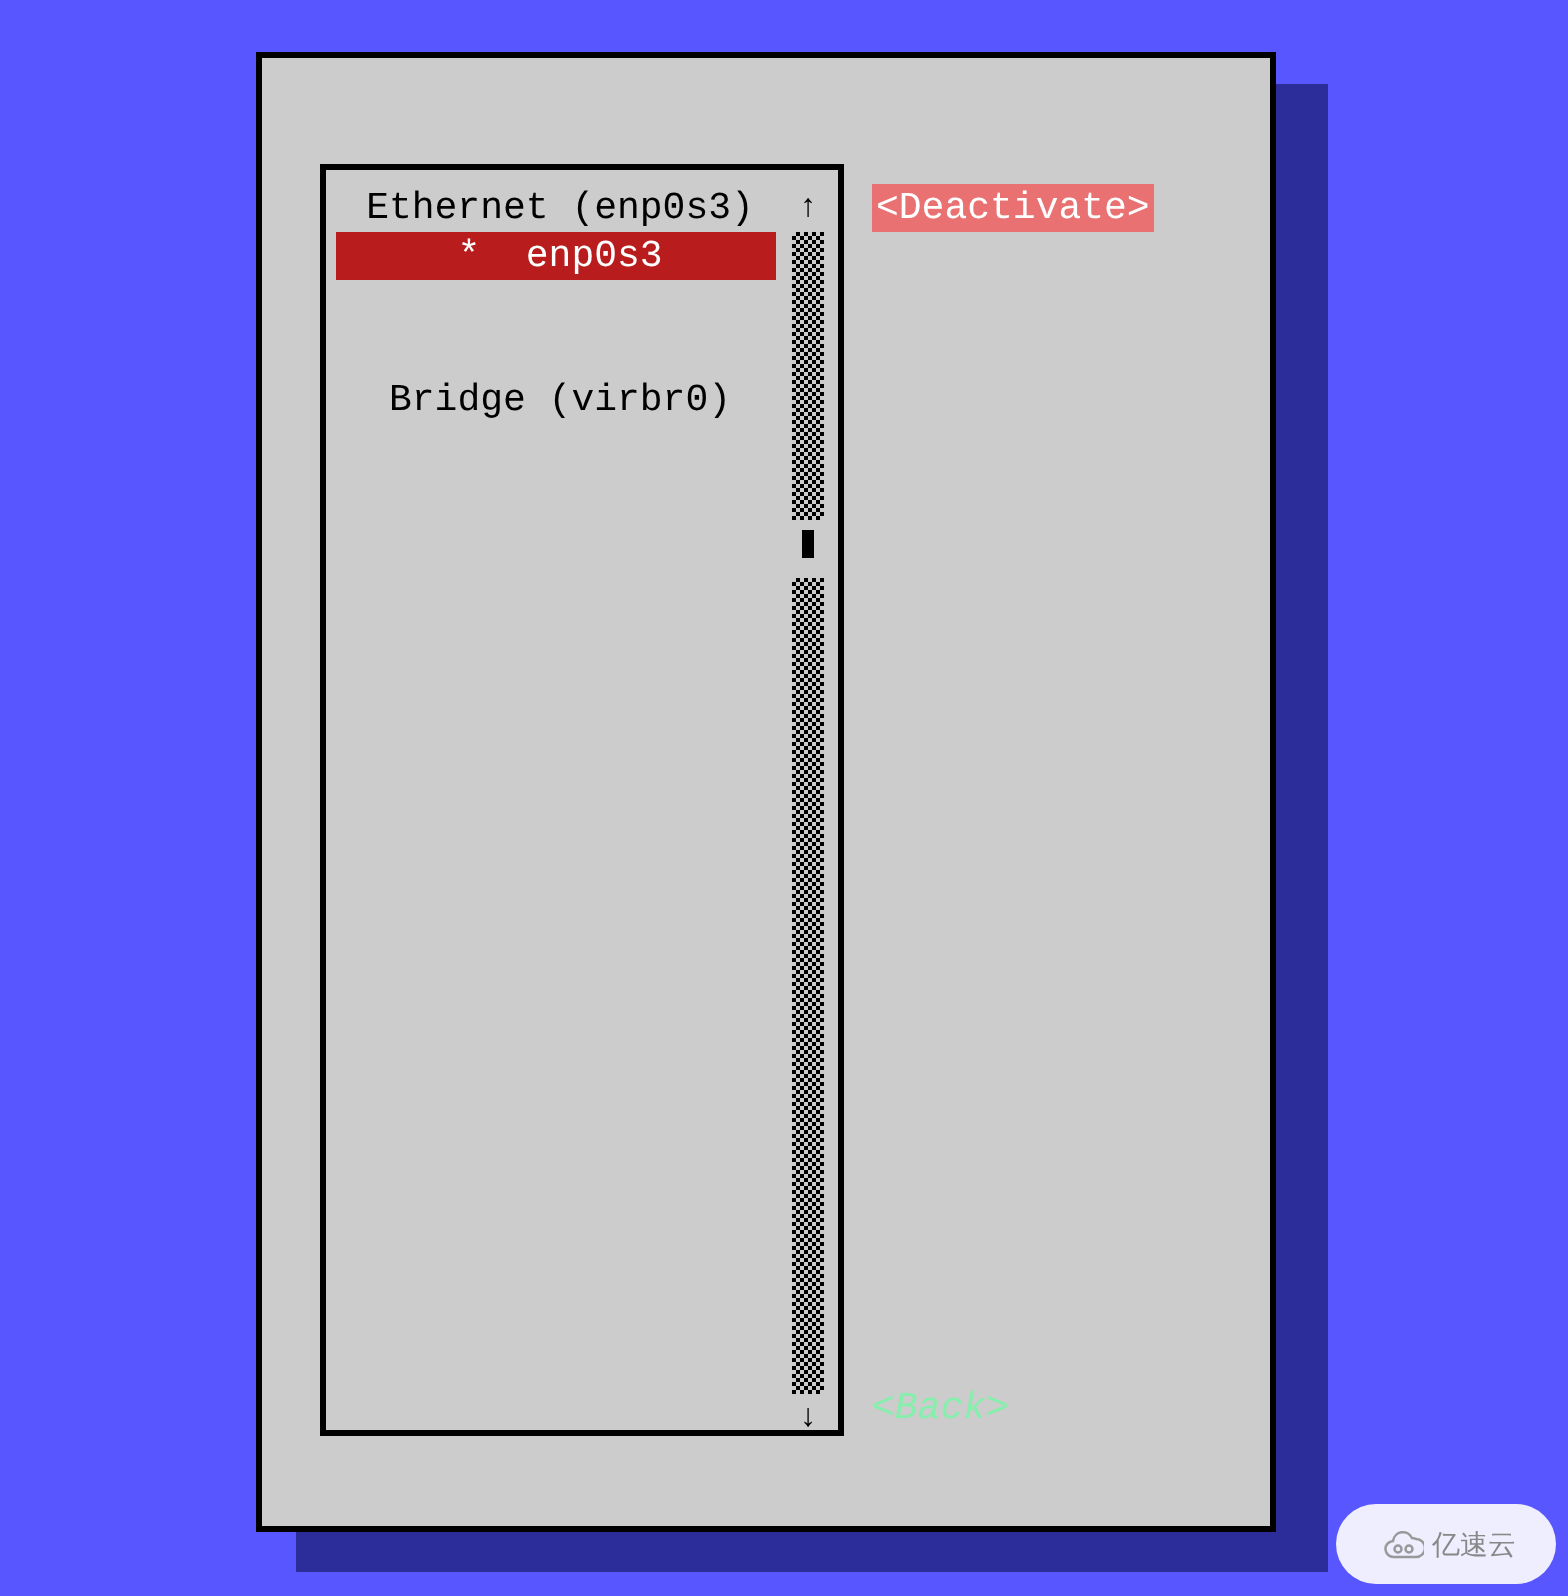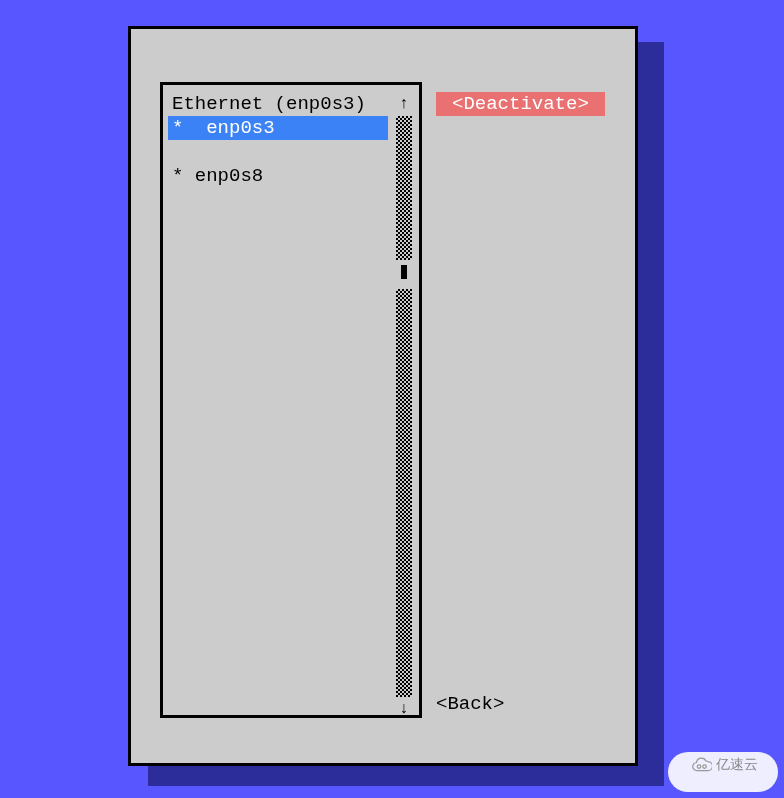--- a/index.html
+++ b/index.html
@@ -40,28 +40,29 @@
     height: 636px;
     border: 3px solid #000;
     box-sizing: border-box;
   }
   .list-area {
     position: absolute;
     left: 168px;
     top: 92px;
     width: 220px;
     color: #000;
+    text-align: center;
   }
   .list-line {
     height: 24px;
     white-space: pre;
     padding-left: 4px;
   }
   .selected {
-    background: #3b82f6;
+    background: #b91c1c;
     color: #fff;
   }
   .scrollbar {
     position: absolute;
     left: 396px;
     top: 92px;
     width: 16px;
     height: 624px;
   }
   .sb-cell {
@@ -87,61 +88,63 @@
   .sb-thumb-cell {
     background: #ccc;
   }
   .deactivate-btn {
     position: absolute;
     left: 436px;
     top: 92px;
     height: 24px;
     background: #e97171;
     color: #fff;
-    padding: 0 16px;
+    padding: 0 2px;
     white-space: pre;
   }
   .back-btn {
     position: absolute;
     left: 436px;
     top: 692px;
     height: 24px;
-    color: #000000;
+    color: #86efac;
     white-space: pre;
+    font-style: italic;
   }
   .watermark {
     position: absolute;
     right: 6px;
     bottom: 6px;
     width: 110px;
     height: 40px;
     background: rgba(255,255,255,0.9);
     border-radius: 20px;
     color: #888;
     font-family: sans-serif;
     font-size: 14px;
     display: flex;
+    align-items: center;
     justify-content: center;
     gap: 4px;
   }
   .watermark svg { width: 24px; height: 24px; }
 </style>
 </head>
 <body>
 
 <div class="shadow"></div>
 <div class="outer-box"></div>
 <div class="inner-box"></div>
 
 <div class="list-area" id="list-area">
     <div class="list-line">Ethernet (enp0s3)</div>
     <div class="list-line selected">*  enp0s3</div>
     <div class="list-line"></div>
-    <div class="list-line">* enp0s8</div>
     <div class="list-line"></div>
+    <div class="list-line">Bridge (virbr0)</div>
   </div>
 
 <div class="scrollbar" id="scrollbar">
     <div class="sb-cell sb-arrow">↑</div>
     <div class="sb-cell sb-track"></div>
     <div class="sb-cell sb-track"></div>
     <div class="sb-cell sb-track"></div>
     <div class="sb-cell sb-track"></div>
     <div class="sb-cell sb-track"></div>
     <div class="sb-cell sb-track"></div>

